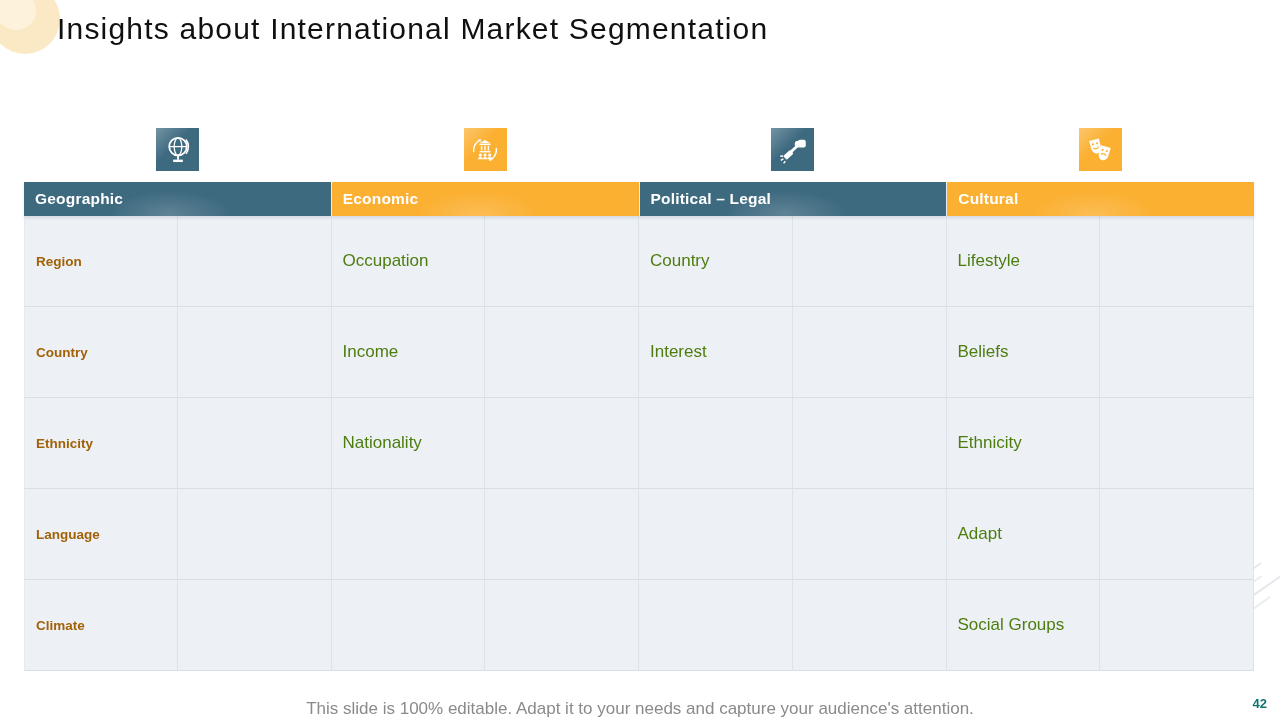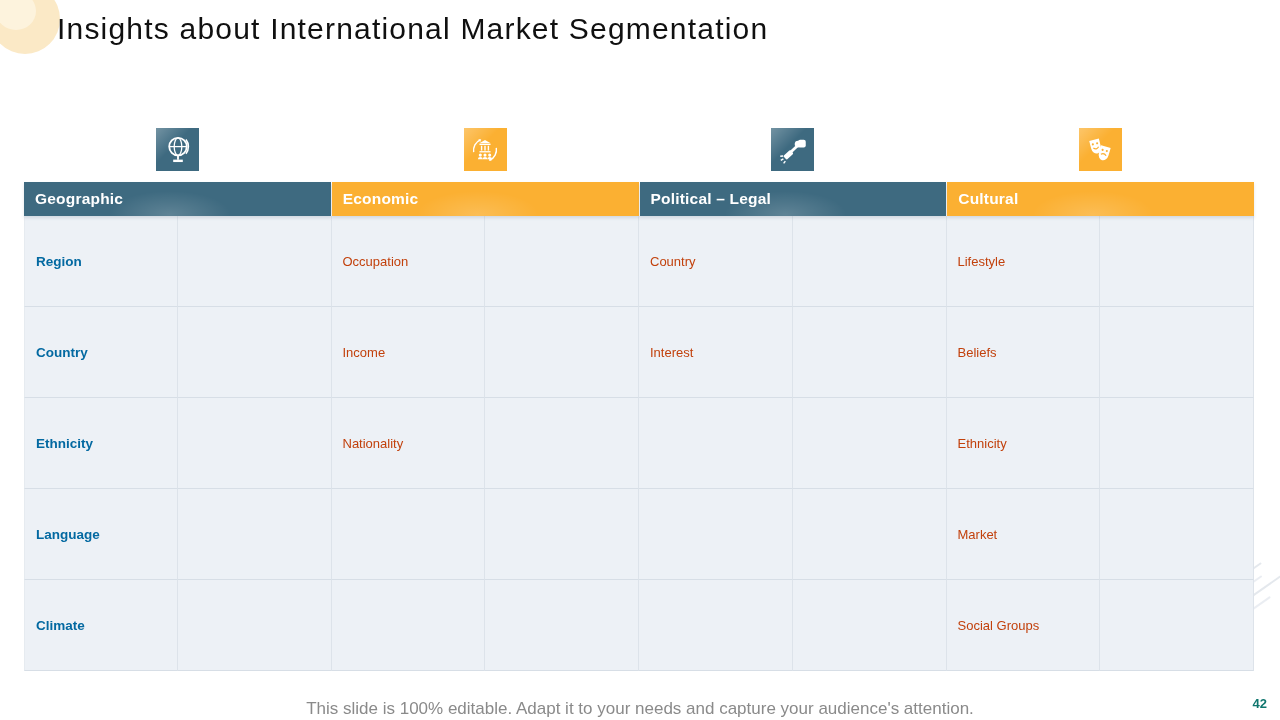--- a/index.html
+++ b/index.html
@@ -38,24 +38,24 @@
   }
   .seg::after{
     content:"";position:absolute;left:20%;top:0;width:55%;height:190%;
     background:radial-gradient(ellipse closest-side,rgba(255,255,255,0.17),rgba(255,255,255,0) 72%);
     pointer-events:none;
   }
   .tbody{display:grid;grid-template-columns:repeat(8,1fr);}
   .cell{
     height:91px;box-sizing:border-box;background:#edf1f6;
     border-right:1px solid #dde3ea;border-bottom:1px solid #d7dee6;
-    display:flex;align-items:center;padding-left:11px;font-size:13px;color:#c2410c;
+    display:flex;align-items:center;padding-left:11px;font-size:17px;color:#4d7c0f;
   }
   .cell.first{border-left:1px solid #e6ebf0;}
-  .cell.lab{font-weight:bold;color:#0369a1;font-size:13.5px;}
+  .cell.lab{font-weight:bold;color:#a16207;font-size:13.5px;}
   
   .footer-note{
     position:absolute;left:0;right:0;top:699px;text-align:center;
     font-size:17px;color:#8a8a8a;
   }
   .pagenum{
     position:absolute;right:13px;top:696px;font-size:13px;font-weight:bold;color:#0f766e;
   }
 </style>
 </head>
@@ -208,21 +208,21 @@
       <div class="cell"></div>
       <div class="cell">Ethnicity</div>
       <div class="cell"></div>
 
       <div class="cell lab first">Language</div>
       <div class="cell"></div>
       <div class="cell"></div>
       <div class="cell"></div>
       <div class="cell"></div>
       <div class="cell"></div>
-      <div class="cell">Market</div>
+      <div class="cell">Adapt</div>
       <div class="cell"></div>
 
       <div class="cell lab first">Climate</div>
       <div class="cell"></div>
       <div class="cell"></div>
       <div class="cell"></div>
       <div class="cell"></div>
       <div class="cell"></div>
       <div class="cell">Social Groups</div>
       <div class="cell"></div>

